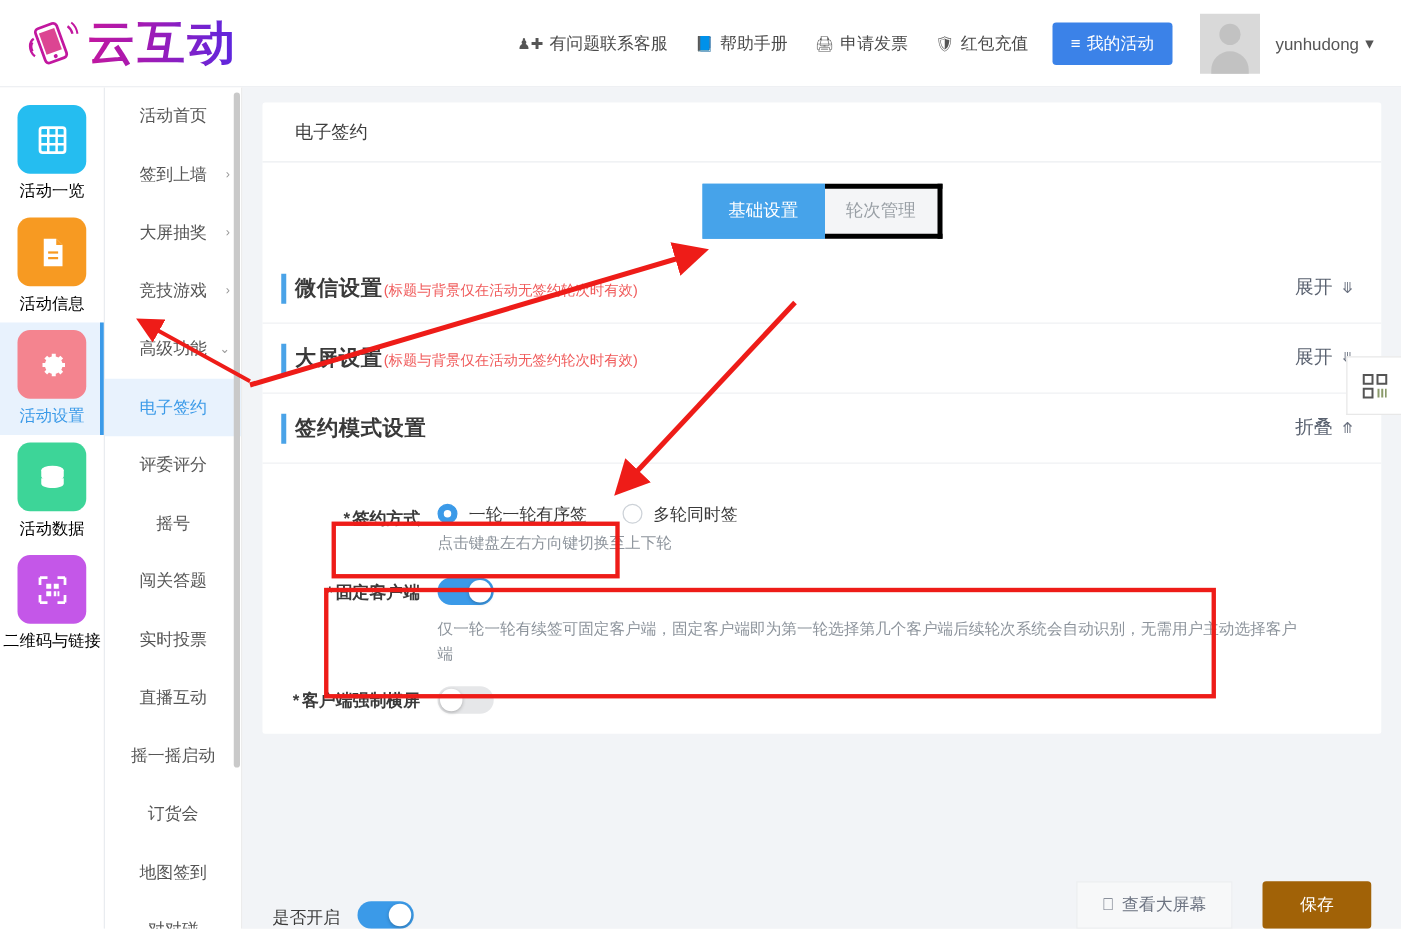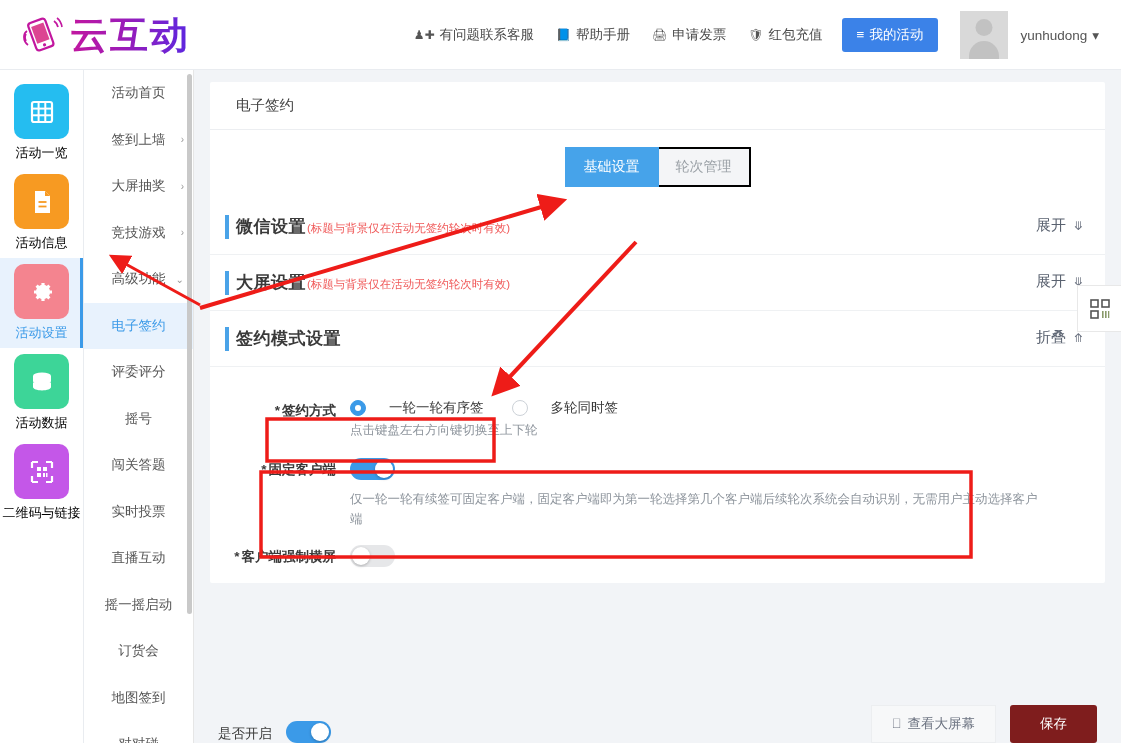--- a/index.html
+++ b/index.html
@@ -97,21 +97,21 @@
     background: #f2f4f7; padding: 12px 16px 0 16px; overflow: hidden;
   }
   .card { background: #fff; border-radius: 2px; }
   .card-head {
     height: 48px; display: flex; align-items: center; padding-left: 26px;
     font-size: 14.5px; color: #3f3f3f; border-bottom: 1px solid #eceef1;
   }
   .tabrow { display: flex; justify-content: center; padding: 17px 0 12px; }
   .tab {
     font-size: 14px; padding: 9px 17px; cursor: pointer;
-    background: #f4f5f7; color: #9aa0a6; border: 2px solid #000000;
+    background: #f4f5f7; color: #9aa0a6; border: 4px solid #000000;
   }
   .tab + .tab { border-left: none; }
   .tab.active { background: #46a3ea; color: #fff; border-color: #46a3ea; }
 
   .section-head {
     display: flex; align-items: baseline; padding: 16px 0 16px 26px;
     border-bottom: 1px solid #eff1f3; position: relative;
   }
   .section-bar {
     position: absolute; left: 15px; top: 16px; width: 4px; height: 24px; background: #4aa3e8;
@@ -126,21 +126,21 @@
 
   .field-row { display: flex; align-items: flex-start; padding: 14px 0 0 0; }
   .field-label {
     width: 126px; text-align: right; font-size: 13.5px; color: #3a3a3a;
     font-weight: bold; padding-top: 3px; flex: none;
   }
   .req { color: #3a3a3a; margin-right: 2px; }
   .field-body { margin-left: 14px; }
   .radio-line { display: flex; align-items: center; gap: 0; }
   .radio {
-    display: flex; align-items: center; gap: 23px; margin-right: 28px;
+    display: flex; gap: 9px; margin-right: 28px;
     font-size: 13.5px; color: #3a3a3a; cursor: pointer;
   }
   .dot { width: 16px; height: 16px; border-radius: 50%; border: 1px solid #cdd2d8; background: #fff; position: relative; flex: none; }
   .dot.on { border-color: #3b9ae8; background: #3b9ae8; }
   .dot.on::after {
     content: ""; position: absolute; left: 50%; top: 50%; transform: translate(-50%,-50%);
     width: 6px; height: 6px; border-radius: 50%; background: #fff;
   }
   .hint { font-size: 12.5px; color: #8d949c; margin-top: 4px; line-height: 1.55; }
 
@@ -159,22 +159,22 @@
     position: absolute; left: 194px; right: 0; bottom: 0; height: 48px;
     background: #f2f4f7; display: flex; align-items: flex-end; padding: 0 24px;
   }
   .foot-label { font-size: 13.5px; color: #3a3a3a; margin-right: 14px; }
   .foot-actions { margin-left: auto; display: flex; align-items: center; gap: 14px; }
   .btn-ghost {
     background: #f7f8f9; color: #6b7280; font-size: 13.5px; padding: 9px 20px;
     border: 1px solid #eceef0; cursor: pointer; display: flex; align-items: center; gap: 7px;
   }
   .btn-primary {
-    background: #7f1d1d; color: #fff; font-size: 13.5px; padding: 10px 30px;
-    border-radius: 3px; cursor: pointer;
+    background: #a16207; color: #fff; font-size: 13.5px; padding: 10px 30px;
+    border-radius: 3px; cursor: pointer; margin-left: 10px;
   }
 
   
   .qr-float {
     position: absolute; right: 0; top: 285px; width: 44px; height: 47px;
     background: #fff; border: 1px solid #e8e8e8; border-right: none;
     display: flex; align-items: center; justify-content: center; cursor: pointer;
   }
 
   

